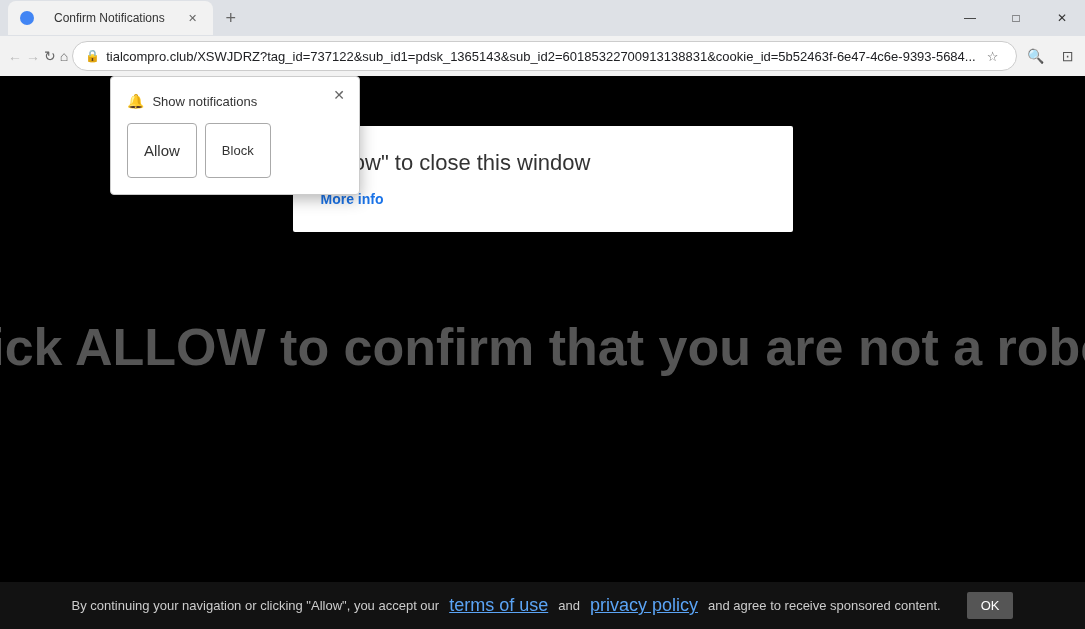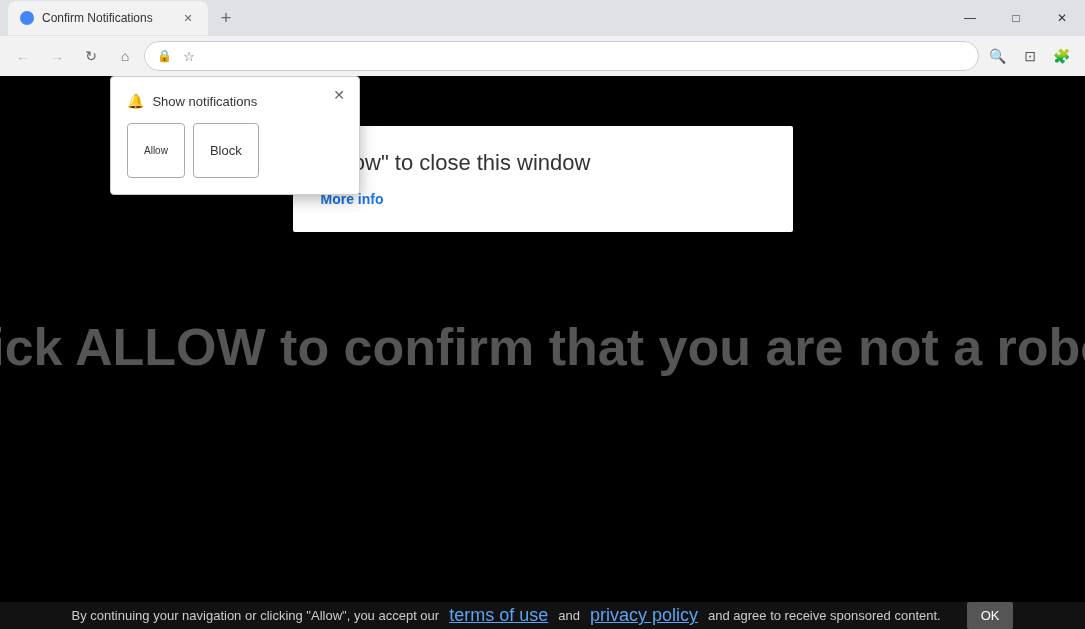--- a/index.html
+++ b/index.html
@@ -24,21 +24,21 @@
     .tab-active {
       display: flex;
       align-items: center;
       background: #f2f2f2;
       height: 34px;
       padding: 0 12px;
       border-radius: 8px 8px 0 0;
       min-width: 200px;
       font-size: 12px;
       color: #333;
-      gap: 8px;
+      gap: 20px;
       position: relative;
     }
 
     .tab-favicon {
       width: 14px;
       height: 14px;
       background: #4285f4;
       border-radius: 50%;
       display: inline-block;
       flex-shrink: 0;
@@ -256,21 +256,21 @@
     .popup-buttons {
       display: flex;
       gap: 8px;
     }
 
     .btn-allow {
       padding: 6px 16px;
       background: #fff;
       border: 1px solid #aaa;
       border-radius: 4px;
-      font-size: 10px;
+      font-size: 15px;
       cursor: pointer;
       color: #333;
     }
 
     .btn-block {
       padding: 19px 16px;
       background: #fff;
       border: 1px solid #aaa;
       border-radius: 4px;
       font-size: 13px;
@@ -310,21 +310,21 @@
       font-weight: bold;
     }
 
     
     .bottom-bar {
       position: absolute;
       bottom: 0;
       left: 0;
       width: 100%;
       background: rgba(20, 20, 20, 0.92);
-      padding: 0 20px;
+      padding: 10px 20px;
       text-align: center;
       display: flex;
       align-items: center;
       justify-content: center;
       gap: 10px;
     }
 
     .bottom-text {
       font-size: 13px;
       color: #ccc;
@@ -368,20 +368,21 @@
   </div>
 
   <div class="address-bar-row">
     <div class="nav-btn disabled">←</div>
     <div class="nav-btn disabled">→</div>
     <div class="nav-btn">↻</div>
     <div class="nav-btn">⌂</div>
 
     <div class="address-box">
       <span class="lock-icon">🔒</span>
+      <span class="address-text">tialcompro.club/XSWJDRZ?tag_id=737122&amp;sub_id1=pdsk_1365143&amp;sub_id2=60185322700913138831&amp;cookie_id=5b52463f-6e47-4c6e-9393-5684...</span>
       <div class="address-right-icons">
         <span class="addr-icon">☆</span>
       </div>
     </div>
 
     <div class="toolbar-right">
       <div class="toolbar-icon">🔍</div>
       <div class="toolbar-icon">⊡</div>
       <div class="toolbar-icon">🧩</div>
 

